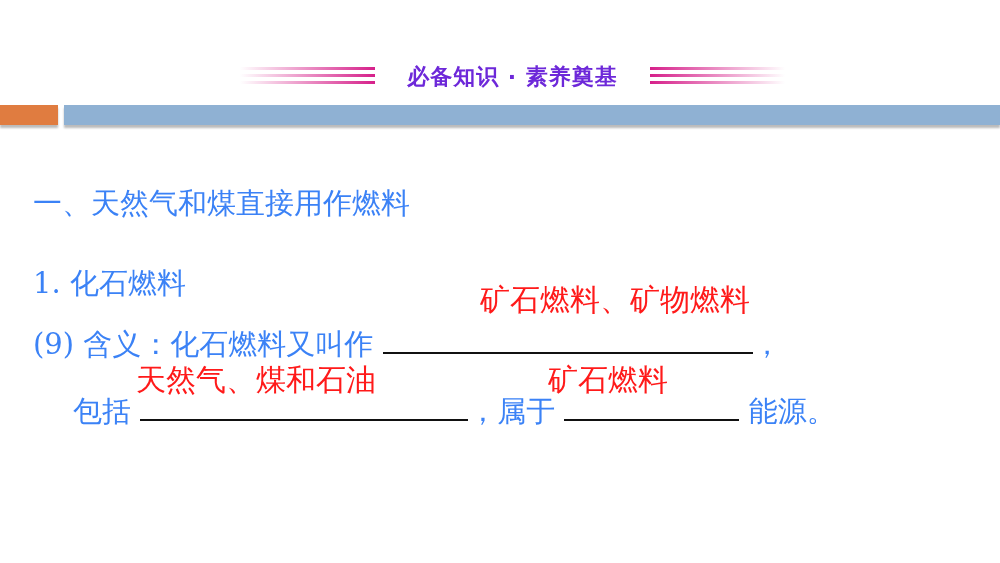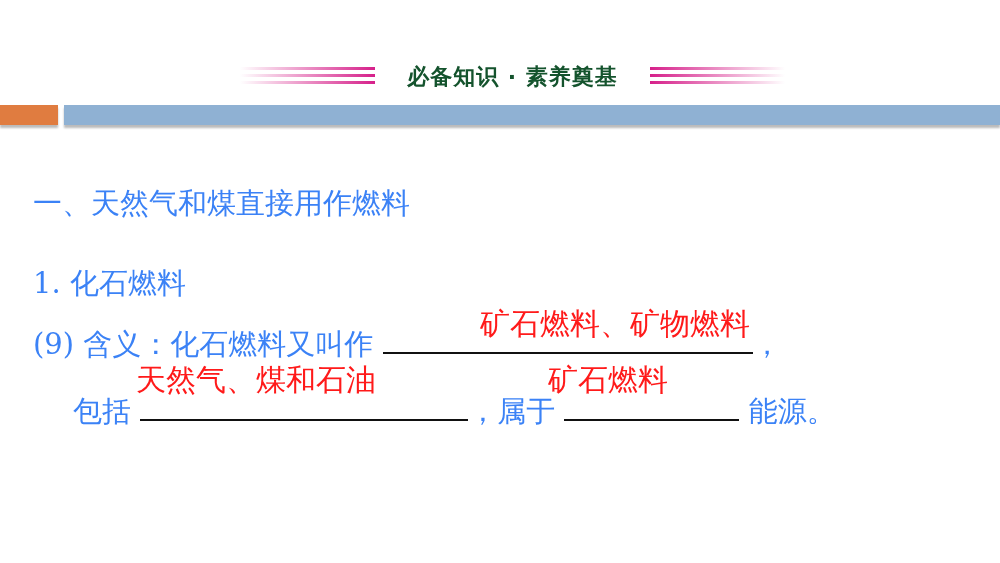--- a/index.html
+++ b/index.html
@@ -5,21 +5,21 @@
   html, body { margin:0; padding:0; }
   body { width:1000px; height:563px; background:#ffffff; position:relative; overflow:hidden;
          font-family: "DejaVu Serif", "Liberation Serif", serif; }
   .banner { position:absolute; left:240px; top:60px; width:545px; height:34px; }
   .banner .lines { position:absolute; top:7px; height:20px; width:135px; }
   .banner .lines.left { left:0; }
   .banner .lines.right { right:0; }
   .banner .lines span { display:block; height:3px; margin-bottom:4px; }
   .banner .lines.left span { background:linear-gradient(to right, rgba(214,32,130,0), #d6208a); }
   .banner .lines.right span { background:linear-gradient(to left, rgba(214,32,130,0), #d6208a); }
-  .banner .title { position:absolute; left:0; right:0; top:2px; text-align:center; color:#14532d;
+  .banner .title { position:absolute; left:0; right:0; top:2px; text-align:center; color:#6d28d9;
                    font-family: "DejaVu Sans", "Liberation Sans", sans-serif; font-weight:bold; font-size:22px; letter-spacing:1px; }
   .bar-orange { position:absolute; left:0; top:105px; width:58px; height:20px; background:#e07c40; box-shadow:0 3px 2px #bbbbbb; }
   .bar-blue { position:absolute; left:64px; top:105px; width:936px; height:20px; background:#8fb1d3; box-shadow:0 3px 2px #bbbbbb; }
   .line { position:absolute; left:33px; font-size:29px; color:#3b82f6; white-space:nowrap; }
   .heading { top:184px; }
   .sub { top:252px;margin-top:12px; }
   .l3 { top:325px; }
   .l4 { top:392px;margin-left:40px; }
   .blank { display:inline-block; border-bottom:2px solid #111; vertical-align:baseline; height:22px; }
   .answer { position:absolute; color:#ff1a1a; font-size:30px; white-space:nowrap;
@@ -53,15 +53,15 @@
   <span class="blank" style="width:370px"></span><span>，</span>
 </div>
 
 <div class="line l4">
   <span>包括</span>
   <span class="blank" style="width:328px"></span><span>，属于</span>
   <span class="blank" style="width:175px"></span>
   <span>能源。</span>
 </div>
 
-<div class="answer" style="left:480px; top:304px;">矿石燃料、矿物燃料</div>
+<div class="answer" style="left:480px; top:280px;">矿石燃料、矿物燃料</div>
 <div class="answer" style="left:120px; top:360px;margin-left:16px;">天然气、煤和石油</div>
 <div class="answer" style="left:548px; top:360px;">矿石燃料</div>
 
 </body></html>

